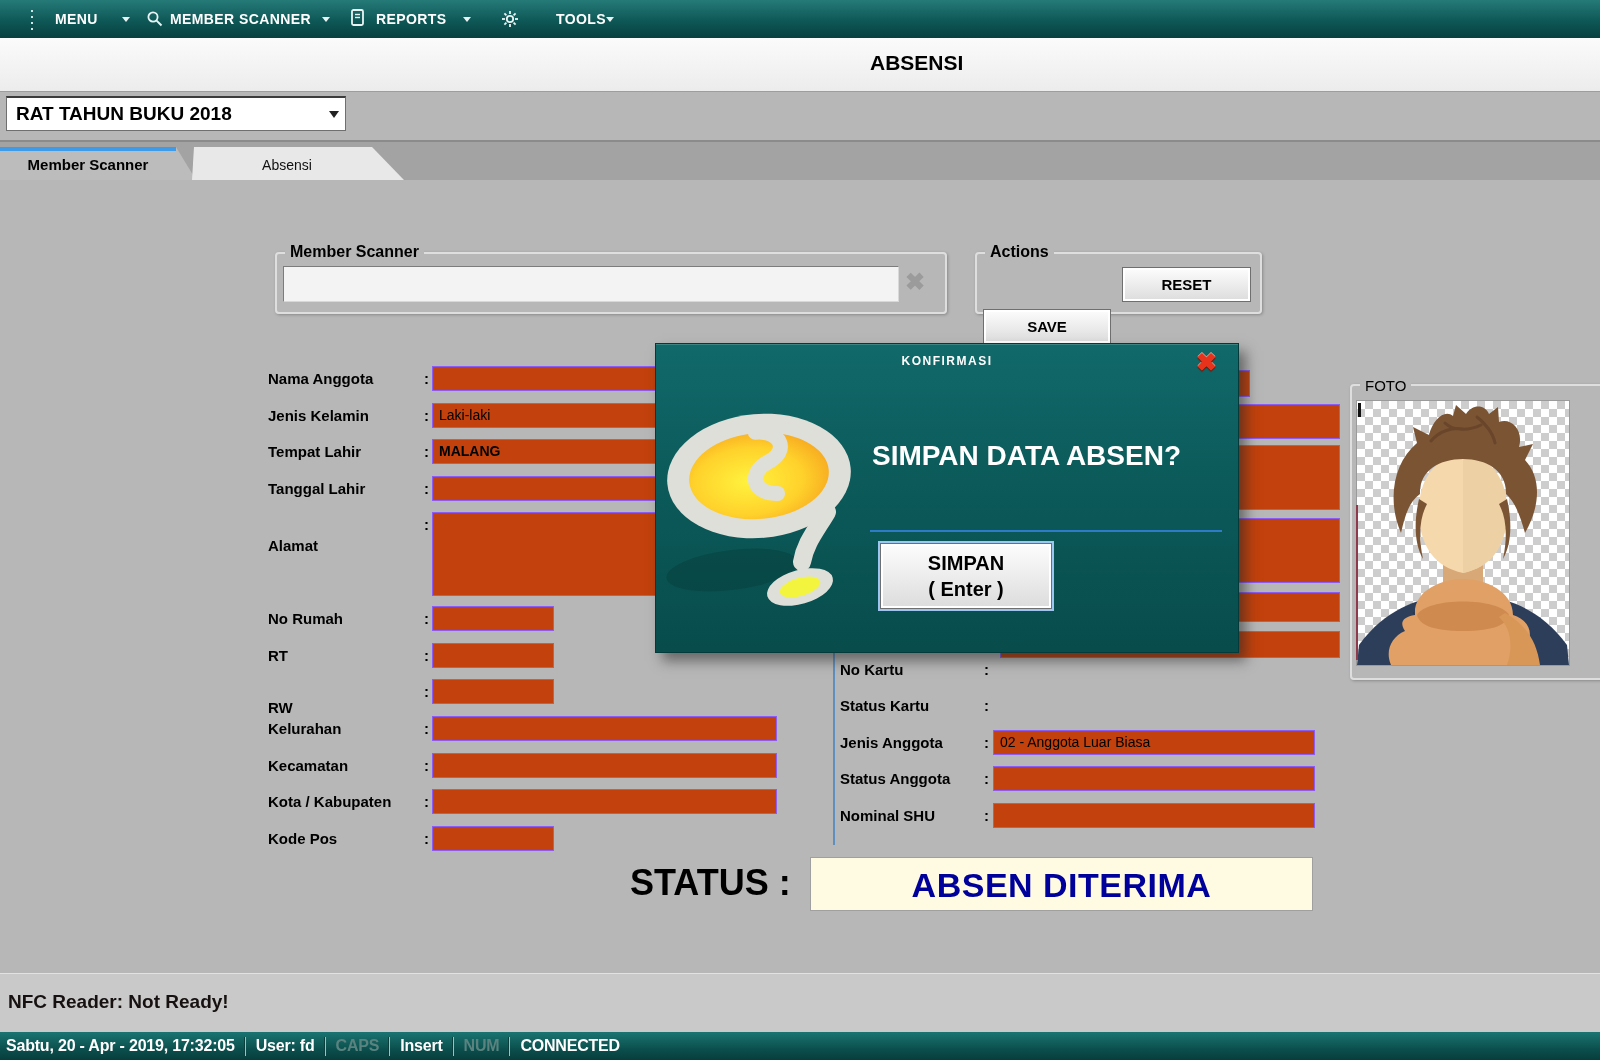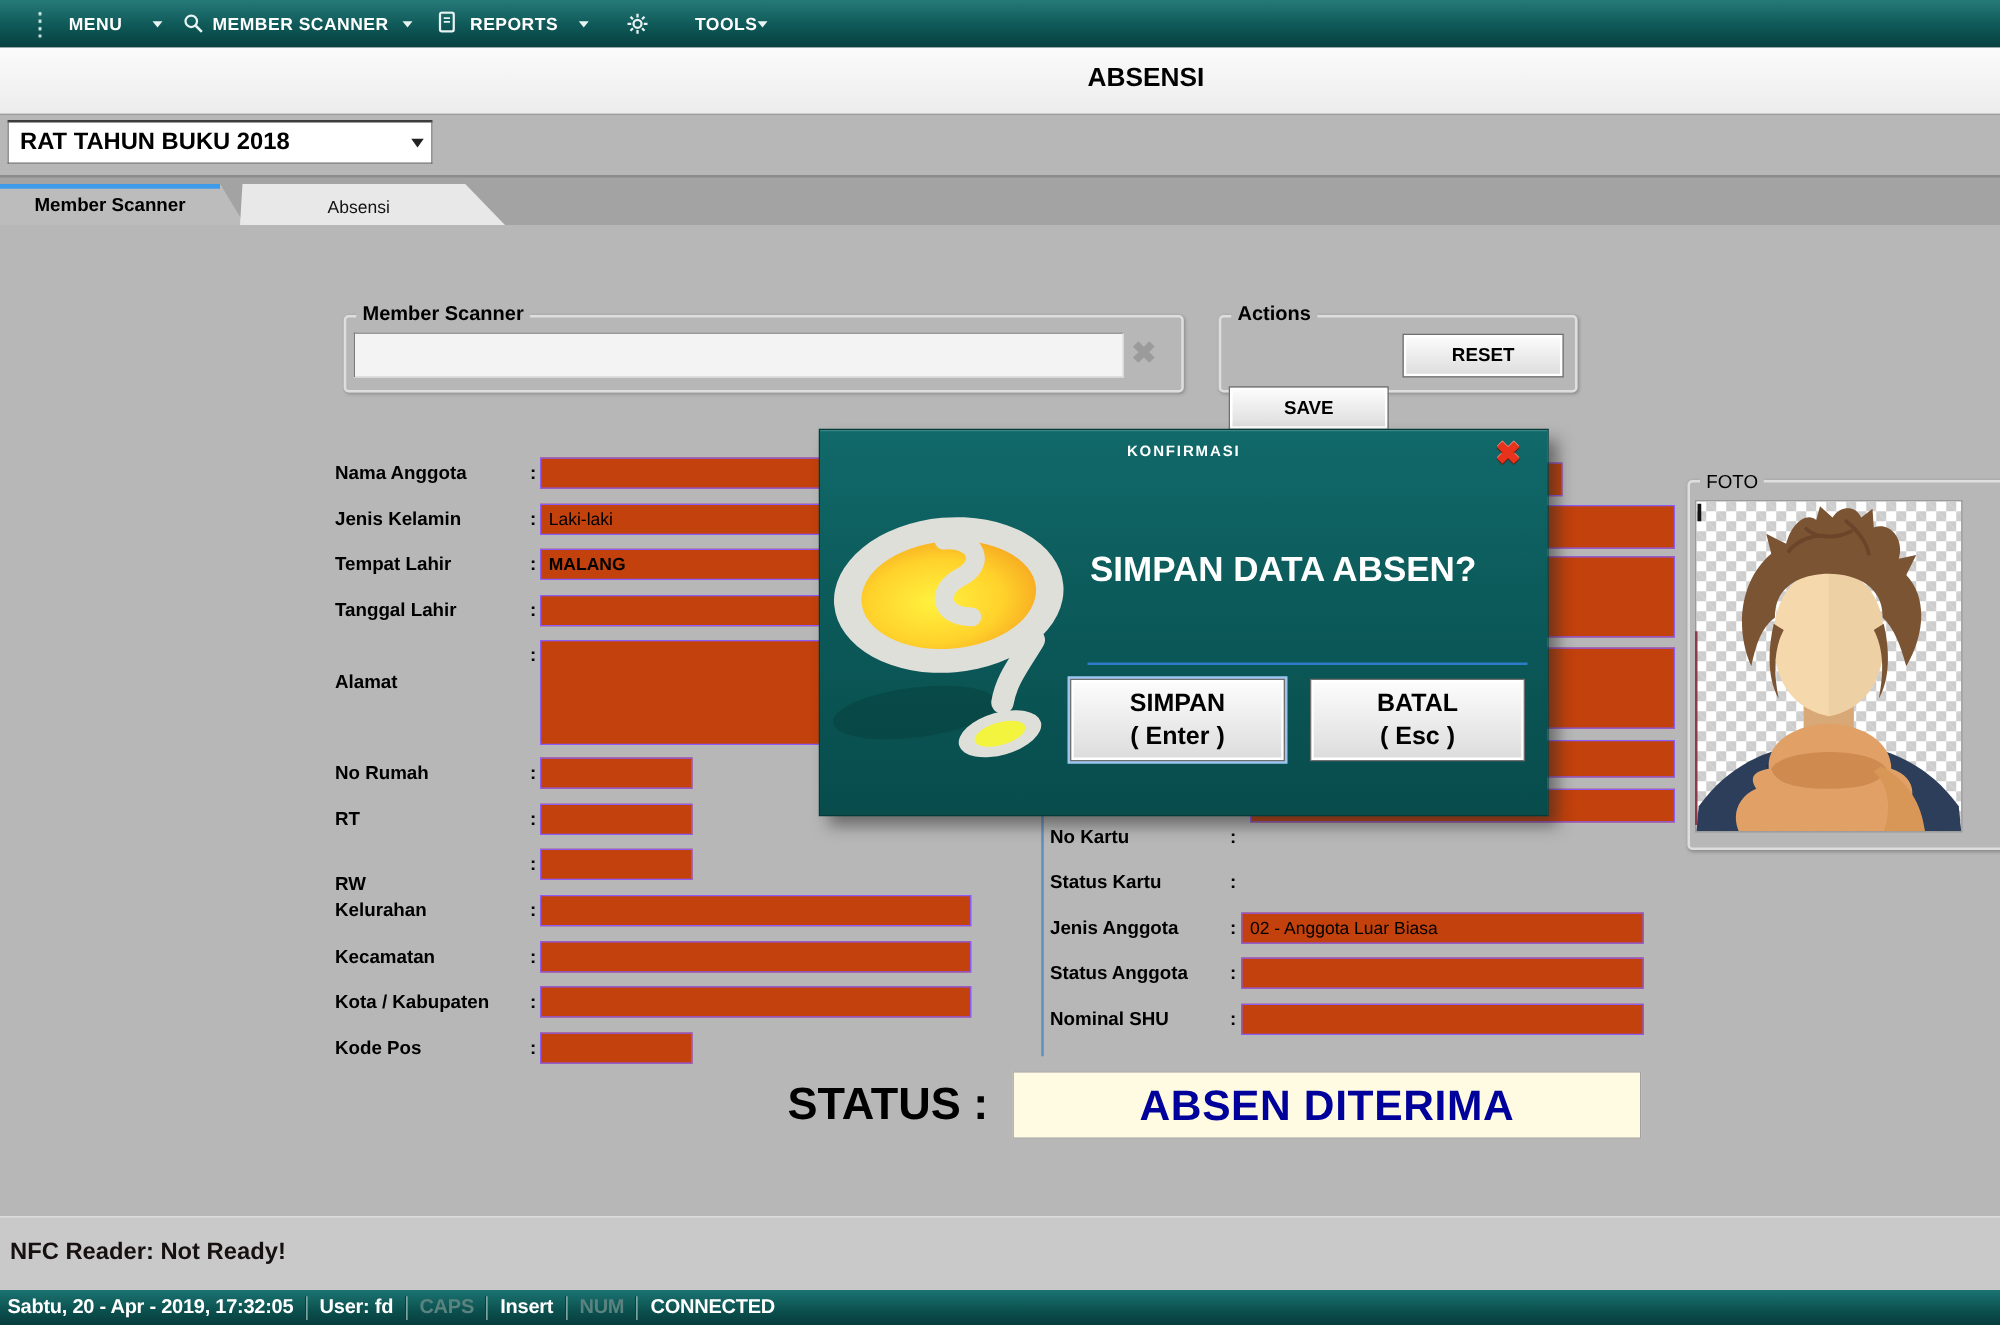--- a/index.html
+++ b/index.html
@@ -51,21 +51,21 @@
   #dialog{left:655px;top:343px;width:582px;height:308px;z-index:30;
     background:linear-gradient(180deg,#11696a,#0c5a5a 45%,#084c4c);
     border:1px solid #053a3a;box-shadow:7px 8px 12px rgba(40,40,40,.55),inset 0 1px 0 rgba(255,255,255,.18);}
   #dlg-title{left:0;top:10px;width:100%;text-align:center;color:#fff;font-weight:bold;
     font-size:12px;letter-spacing:1.5px;}
   #dlg-close{left:540px;top:4px;font-size:25px;font-weight:bold;color:#e7331c;
     text-shadow:0 1px 1px #5f1005,0 -1px 0 #ff9d8c;cursor:default;}
   #dlg-msg{left:198px;top:96px;width:345px;text-align:center;color:#fff;font-weight:bold;font-size:28px;}
   #dlg-line{left:214px;top:186px;width:352px;height:2px;background:#2e7cc9;}
   .dlgbtn{top:199px;width:172px;height:66px;font-size:20px;line-height:26px;padding-top:6px;}
-  #btn-simpan{left:200px;box-shadow:inset 0 0 0 2px #fff,0 0 0 2px #9cc5ef;}
+  #btn-simpan{left:224px;box-shadow:inset 0 0 0 2px #fff,0 0 0 2px #9cc5ef;}
   #btn-batal{left:392px;}
   
   #fotogrp{left:1350px;top:384px;width:260px;height:292px;}
   #fotolbl{left:1360px;top:377px;font-weight:normal;font-size:15px;}
   #photo{left:1356px;top:400px;width:212px;height:264px;
     background-image:linear-gradient(45deg,#cdcdcd 25%,rgba(0,0,0,0) 25%,rgba(0,0,0,0) 75%,#cdcdcd 75%),
                      linear-gradient(45deg,#cdcdcd 25%,#ffffff 25%,#ffffff 75%,#cdcdcd 75%);
     background-size:16px 16px;background-position:0 0,8px 8px;border:1px solid #9a9a9a;}
   #photo svg{position:absolute;left:0;top:0;}
   #photo-mark{left:1358px;top:403px;width:3px;height:14px;background:#111;}
@@ -282,24 +282,20 @@
       </g>
     </svg>
 
     <div class="abs" id="dlg-msg">SIMPAN DATA ABSEN?</div>
     <div class="abs" id="dlg-line"></div>
 
     <div class="abs btn dlgbtn" id="btn-simpan">
       <div>SIMPAN</div>
       <div>( Enter )</div>
     </div>
-    <div class="abs btn dlgbtn" id="btn-batal">
-      <div>BATAL</div>
-      <div>( Esc )</div>
-    </div>
   </div>
 
   <span class="abs" id="status-label">STATUS :</span>
   <div class="abs" id="status-box">ABSEN DITERIMA</div>
 
   <div class="abs" id="nfcbar"></div>
   <span class="abs" id="nfctext">NFC Reader: Not Ready!</span>
 
   <div class="abs" id="statusbar">
     <span class="seg">Sabtu, 20 - Apr - 2019, 17:32:05</span>

